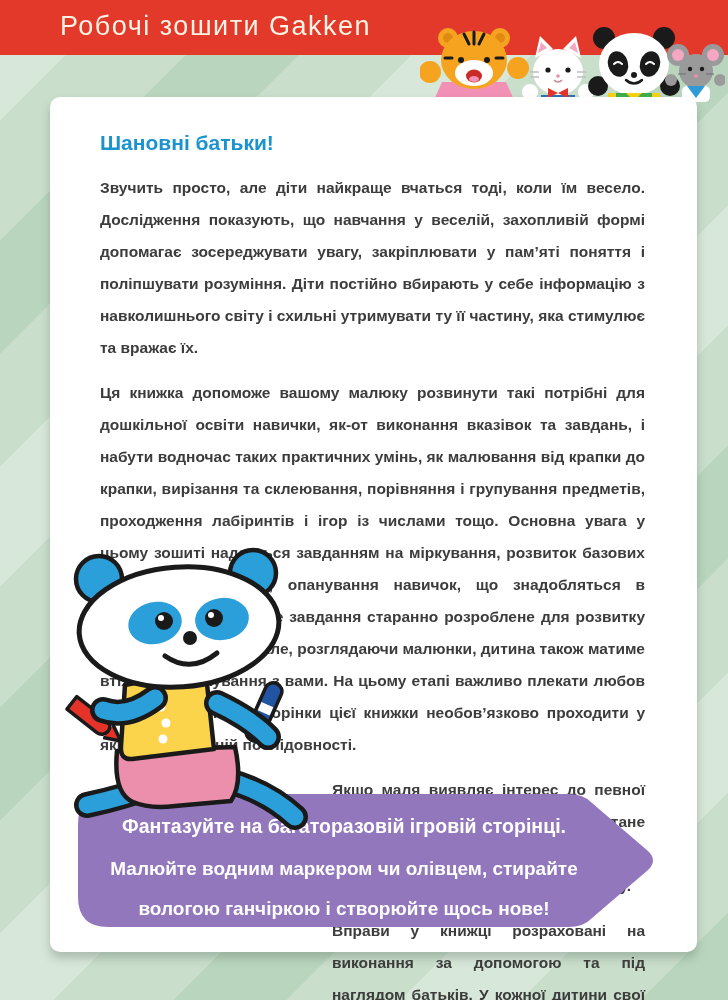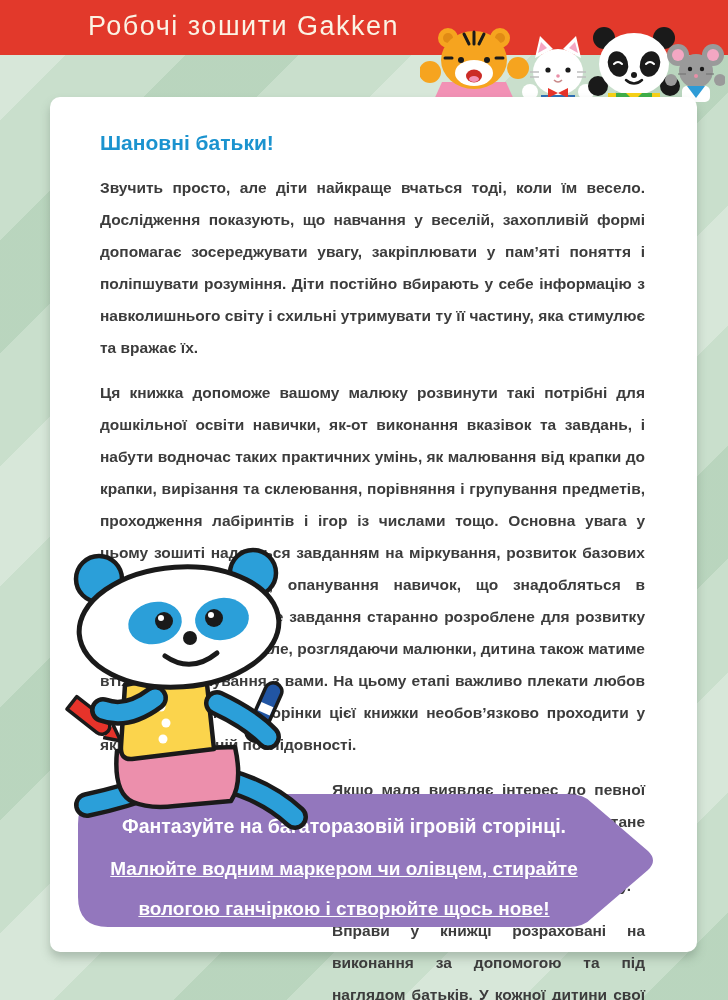--- a/index.html
+++ b/index.html
@@ -7,36 +7,36 @@
     width:728px;height:1000px;position:relative;overflow:hidden;
     font-family:"Liberation Sans", sans-serif;
     background-color:#c6ddc9;
     background-image:repeating-linear-gradient(135deg,
       rgba(255,255,255,0.30) 0px 85px,
       rgba(255,255,255,0.06) 85px 170px,
       rgba(120,172,132,0.16) 170px 250px,
       rgba(255,255,255,0.06) 250px 330px);
   }
   .header-bar{position:absolute;top:0;left:0;width:728px;height:55px;background:#E2392B;z-index:1;}
-  .header-title{position:absolute;left:60px;top:11px;font-size:27px;letter-spacing:1.5px;color:#FBF3E4;font-weight:normal;margin-left:28px;}
+  .header-title{position:absolute;left:60px;top:11px;font-size:27px;letter-spacing:1.5px;color:#FBF3E4;font-weight:normal;}
   .characters-svg{position:absolute;top:22px;left:420px;z-index:2;}
   .card{
     position:absolute;left:50px;top:97px;width:647px;height:855px;background:#ffffff;
     border-radius:10px;box-shadow:0 6px 10px rgba(90,110,95,0.35);z-index:3;
     box-sizing:border-box;padding:34px 52px 0 50px;
   }
   .card-title{font-size:21px;font-weight:bold;color:#1B93CF;margin:0 0 17px 0;}
   .body-par{font-size:15.5px;line-height:32px;font-weight:bold;color:#3C3C3C;text-align:justify;margin:0 0 13px 0;}
   .float-spacer{float:left;width:232px;height:258px;}
   .panda-illustration{position:absolute;left:5px;top:438px;z-index:6;}
   .bubble{position:absolute;left:28px;top:697px;width:580px;height:133px;z-index:4;}
   .bubble svg{position:absolute;left:0;top:0;}
   .bubble-text{position:absolute;left:0;top:0;width:532px;color:#ffffff;text-align:center;font-weight:bold;}
   .bubble-line1{margin:21px 12px 11px;font-size:19.5px;}
-  .bubble-line2{margin:0 30px;font-size:19px;line-height:40px;text-decoration:underline;}
+  .bubble-line2{margin:0 30px;font-size:19px;line-height:40px;}
 </style>
 </head>
 <body>
 
 <div class="header-bar">
   <div class="header-title">Робочі зошити Gakken</div>
 </div>
 
 <svg class="characters-svg" width="305" height="80" viewBox="0 0 305 80">
 

